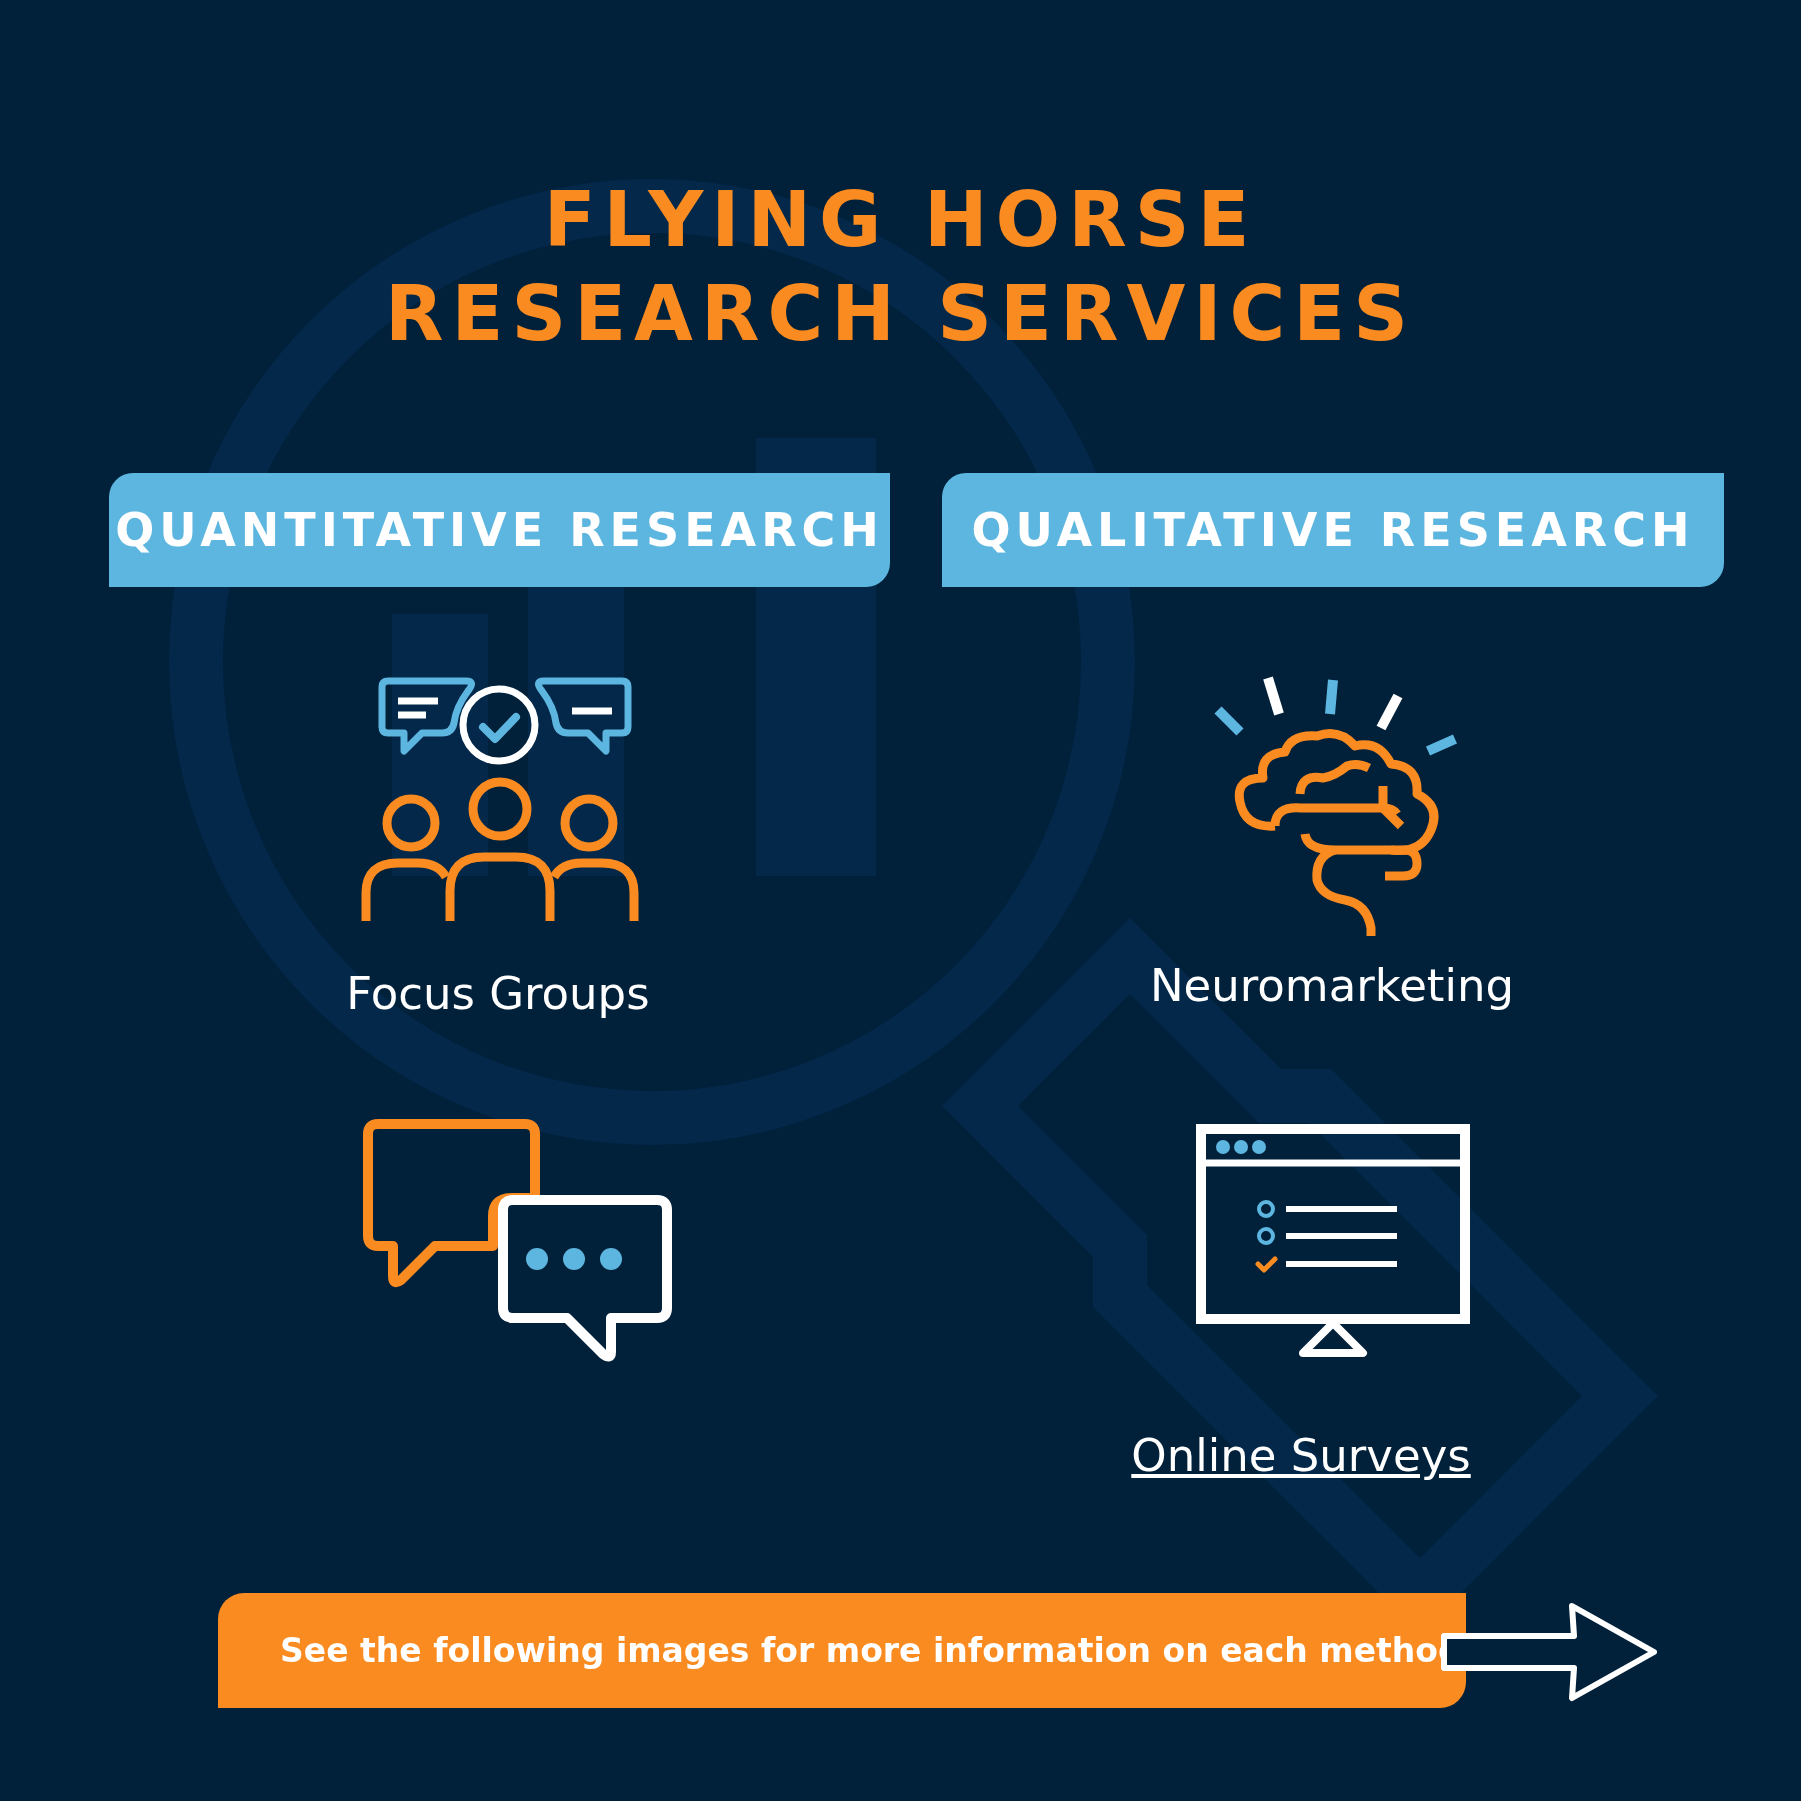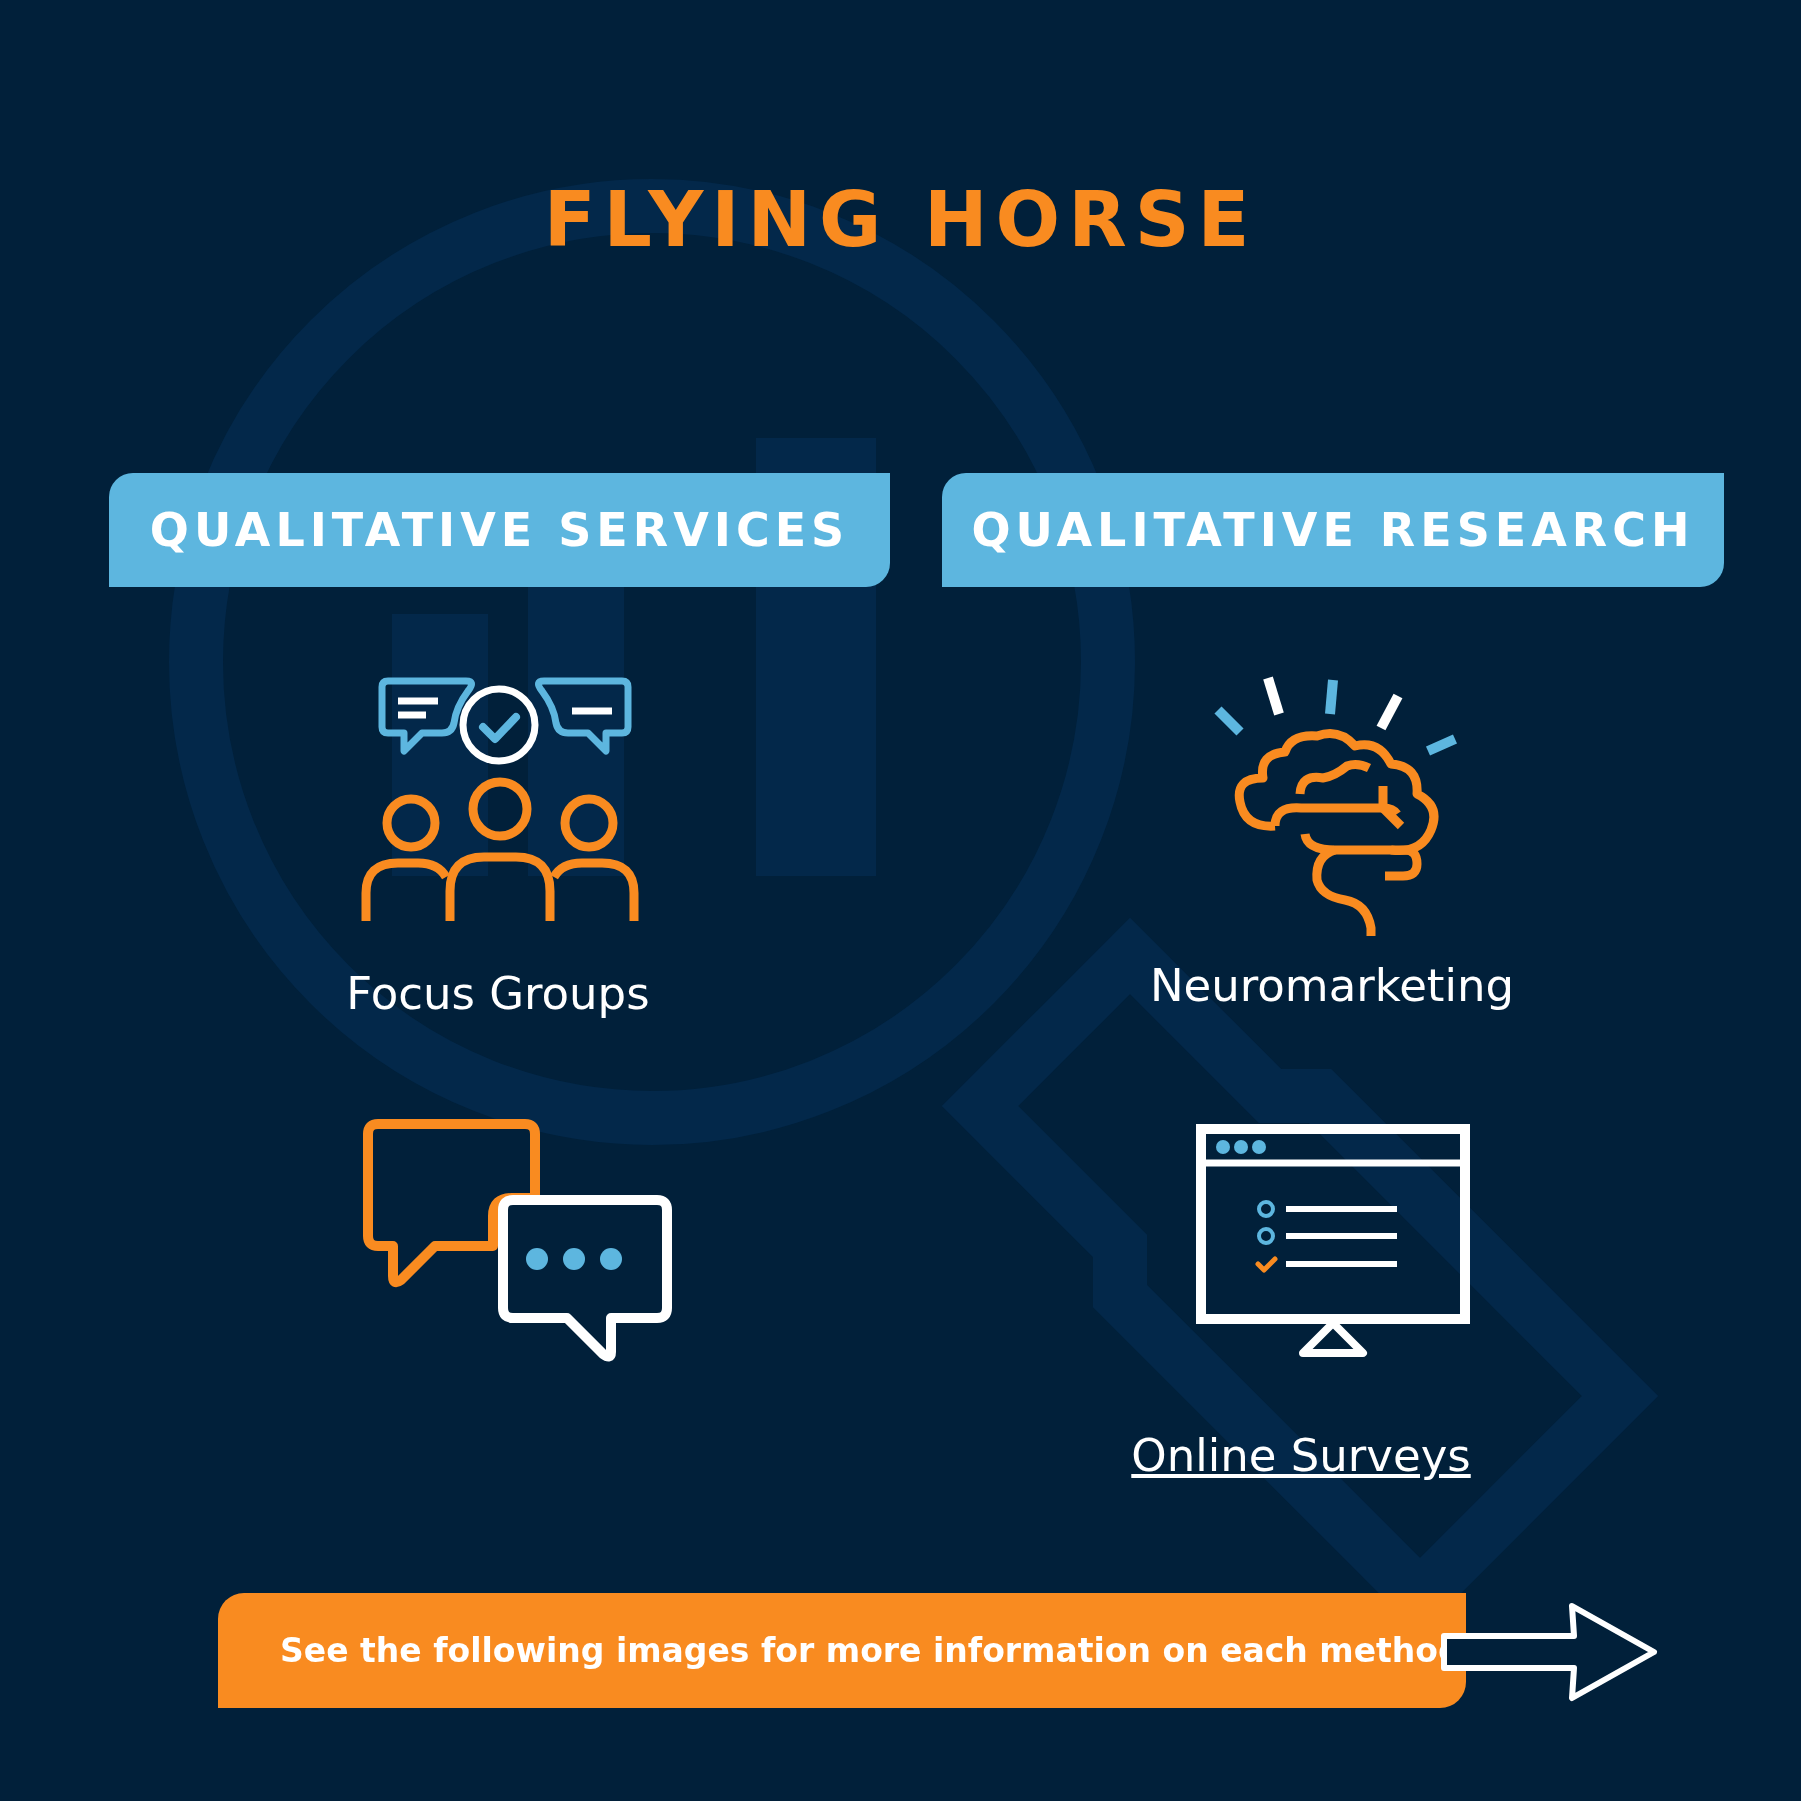--- a/index.html
+++ b/index.html
@@ -28,22 +28,23 @@
       <path d="M1060 1010 L980 1090 L1120 1230 L1120 1280 L1420 1580 L1620 1380 L1320 1080 L1270 1080 L1130 940 Z"></path>
     </g>
     <g fill="#03284a">
       <rect x="392" y="598" width="96" height="262"></rect>
       <rect x="528" y="480" width="96" height="380"></rect>
       <rect x="756" y="422" width="120" height="438"></rect>
     </g>
   </svg>
 
   <div class="title l1">FLYING HORSE</div>
+  <div class="title l2">RESEARCH SERVICES</div>
 
-  <div class="cat-banner left">QUALITATIVE SERVICES</div>
+  <div class="cat-banner left">QUANTITATIVE RESEARCH</div>
   <div class="cat-banner right">QUALITATIVE RESEARCH</div>
 
   <svg class="icon" style="left:360px; top:655px;" width="290" height="260" viewBox="0 0 290 260">
 
     <path d="M28 10 H106 Q116 10 108 20 Q96 36 94 52 Q92 62 82 62 H62 L44 80 V62 H28 Q22 62 22 56 V16 Q22 10 28 10 Z" fill="none" stroke="#5db6df" stroke-width="7" stroke-linejoin="round"></path>
     <line x1="38" y1="30" x2="78" y2="30" stroke="#ffffff" stroke-width="7"></line>
     <line x1="38" y1="44" x2="66" y2="44" stroke="#ffffff" stroke-width="7"></line>
 
     <path d="M262 10 H184 Q174 10 182 20 Q194 36 196 52 Q198 62 208 62 H228 L246 80 V62 H262 Q268 62 268 56 V16 Q268 10 262 10 Z" fill="none" stroke="#5db6df" stroke-width="7" stroke-linejoin="round"></path>
     <line x1="212" y1="40" x2="252" y2="40" stroke="#ffffff" stroke-width="7"></line>

